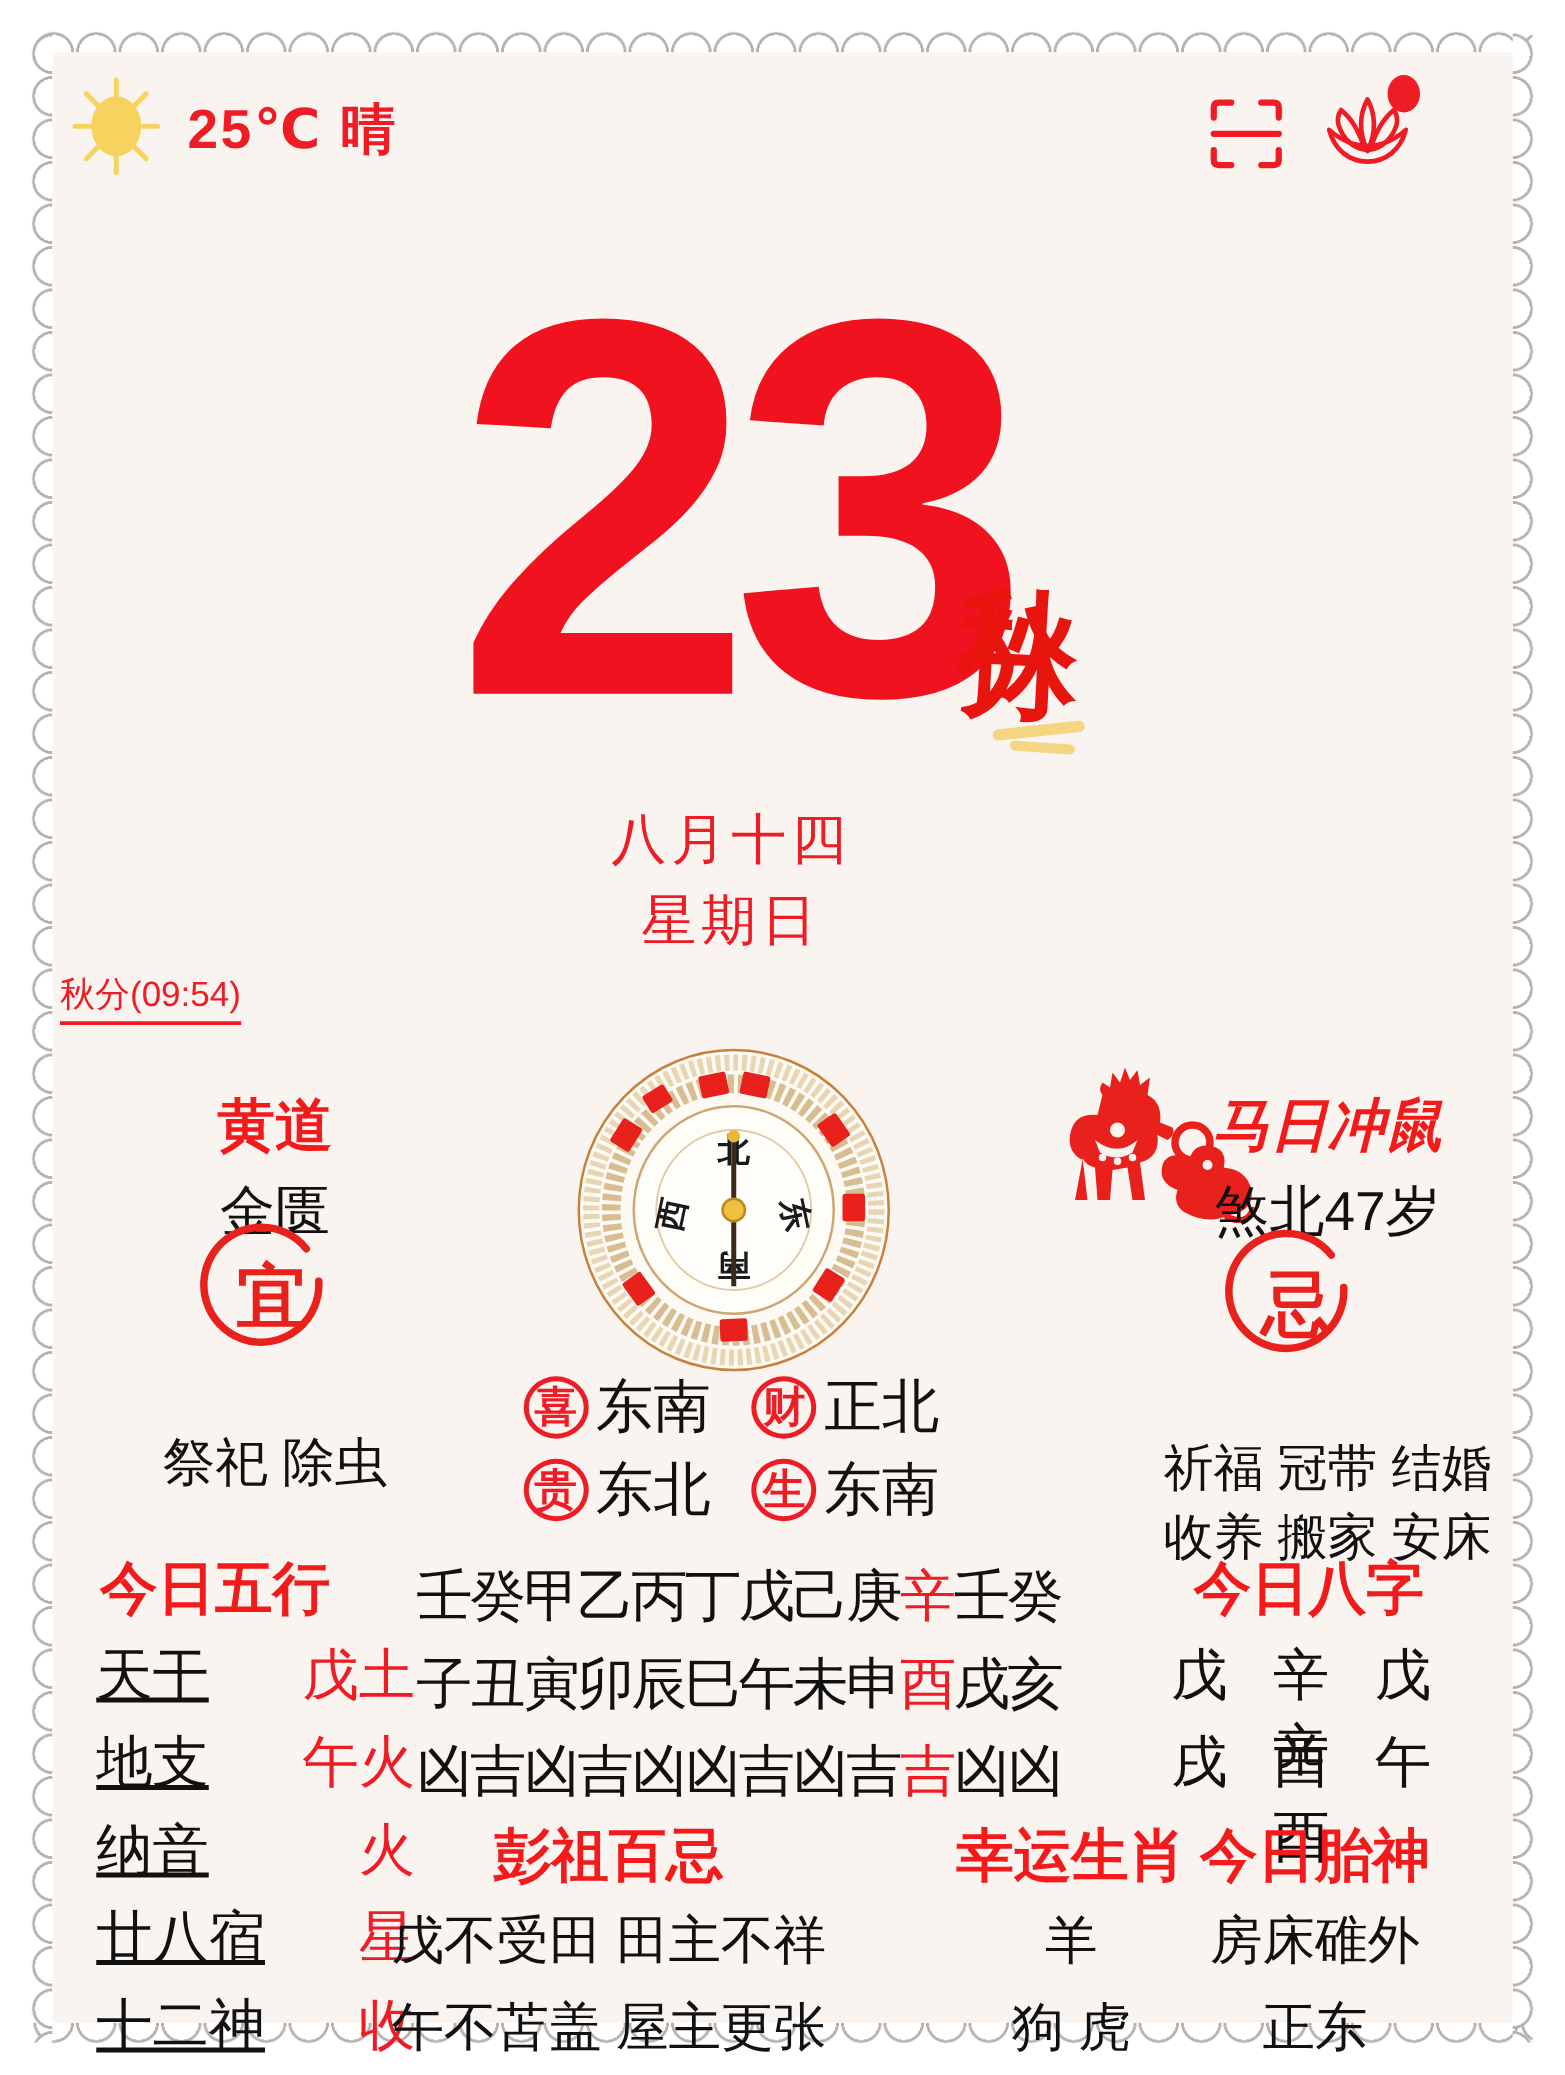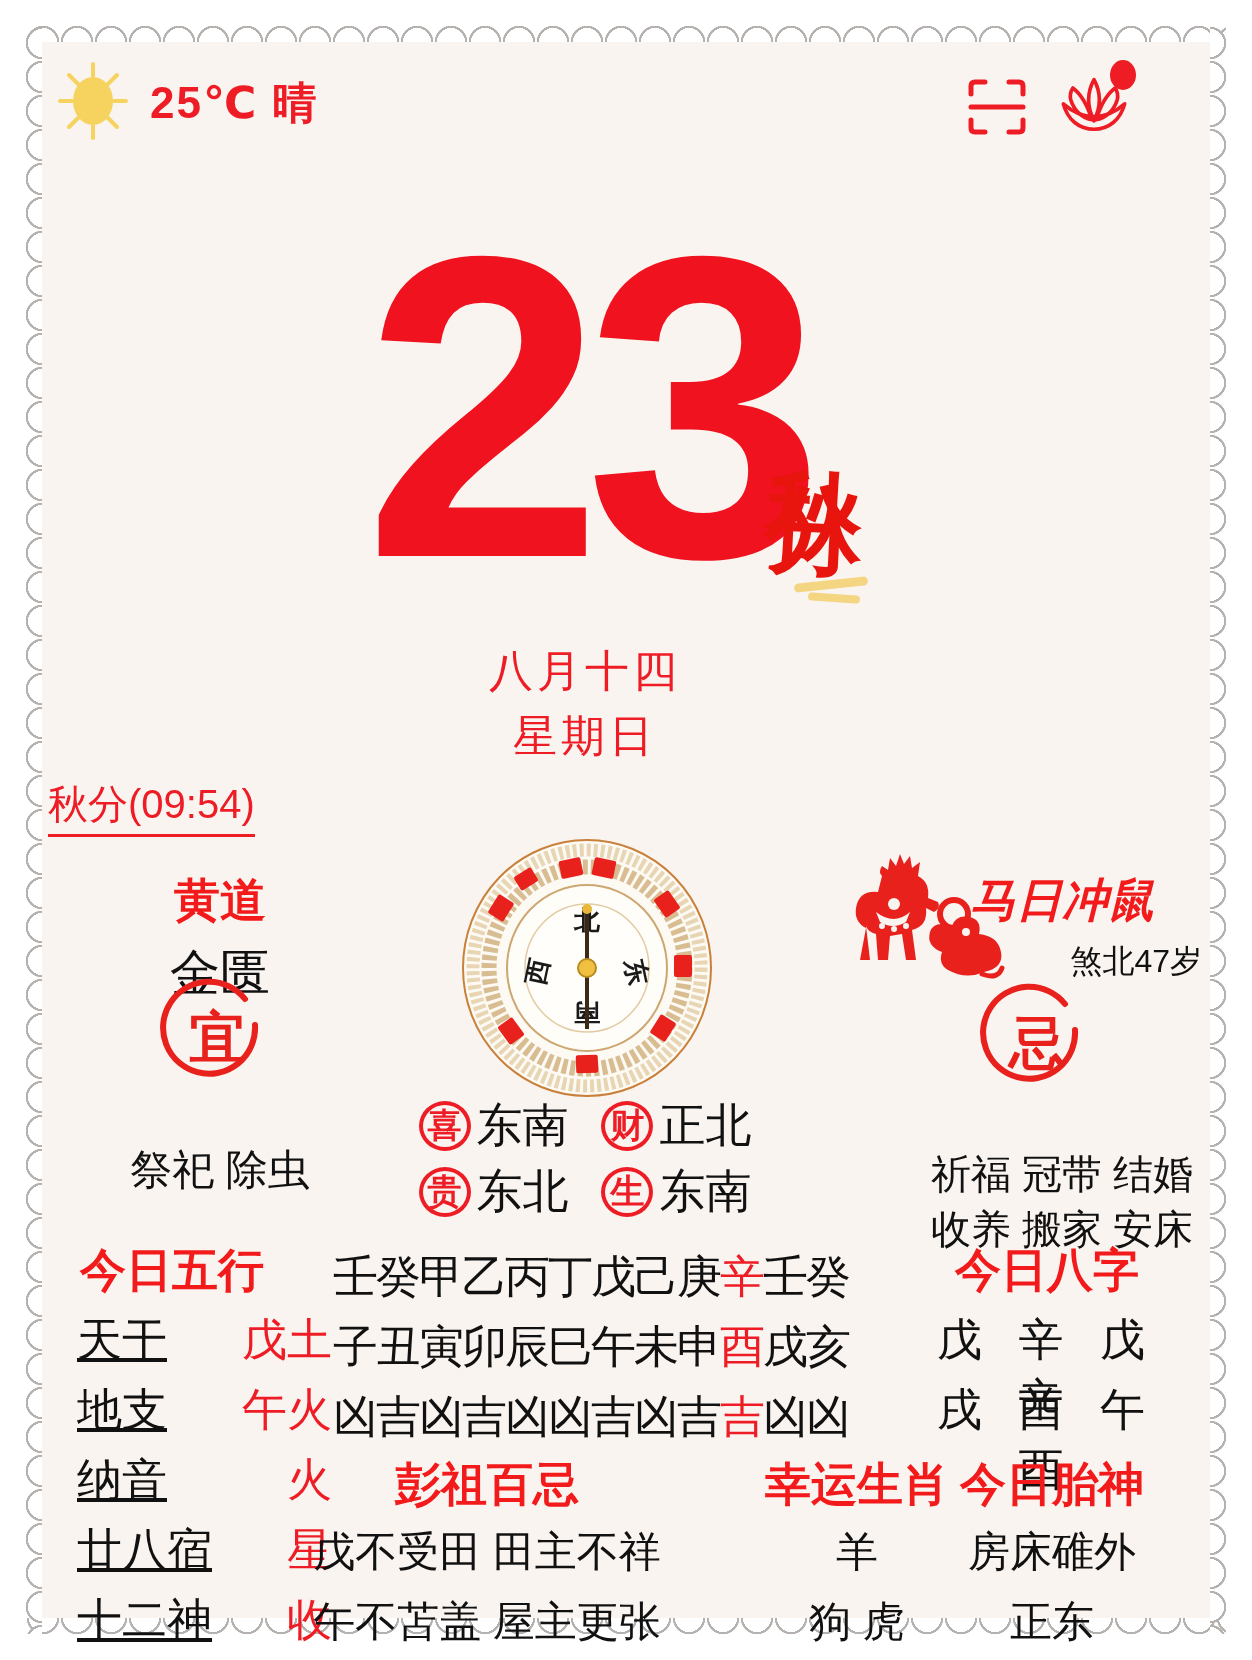--- a/index.html
+++ b/index.html
@@ -48,28 +48,28 @@
   .term-callig{left:728px;top:350px;width:100px;writing-mode:vertical-rl;
     font-size:96px;line-height:1;color:#e8150f;font-family:"DejaVu Serif","Liberation Serif",serif;
     font-weight:bold;transform:rotate(3deg);letter-spacing:14px;}
   .scribble{position:absolute;background:#f2cf6e;border-radius:6px;opacity:.85;}
   .scr1{left:752px;top:538px;width:74px;height:9px;transform:rotate(-6deg);}
   .scr2{left:766px;top:552px;width:52px;height:8px;transform:rotate(4deg);}
 
   .lunar-date{left:0;right:82px;top:600px;text-align:center;font-size:44px;color:var(--red);letter-spacing:4px;}
   .weekday{left:0;right:82px;top:665px;text-align:center;font-size:44px;color:var(--red);letter-spacing:4px;}
 
-  .term-link{left:6px;top:735px;font-size:40px;color:var(--red);
+  .term-link{left:6px;top:735px;font-size:28px;color:var(--red);
     border-bottom:3px solid var(--red);padding-bottom:2px;cursor:pointer;}
 
   
   .huangdao-label{left:38px;top:828px;width:280px;text-align:center;font-size:46px;font-weight:bold;color:#f21a1a;}
-  .huangdao-value{left:38px;top:898px;width:280px;text-align:center;font-size:50px;color:#111;}
+  .huangdao-value{left:38px;top:898px;width:280px;text-align:center;font-size:44px;color:#111;}
   .chong-title{left:880px;top:828px;width:280px;text-align:center;font-size:46px;font-weight:bold;color:#f21a1a;font-style:italic;}
-  .chong-sha{left:880px;top:898px;width:280px;text-align:right;font-size:32px;color:#111;}
+  .chong-sha{left:880px;top:898px;width:280px;text-align:center;font-size:44px;color:#111;}
   .horse-icon{left:800px;top:800px;width:100px;height:130px;}
   .rat-icon{left:880px;top:850px;width:85px;height:95px;}
 
   
   .compass{left:418px;top:795px;width:255px;height:262px;}
 
   
   .stamp{width:120px;height:120px;}
   .stamp-yi{left:115px;top:935px;}
   .stamp-ji{left:935px;top:940px;}

